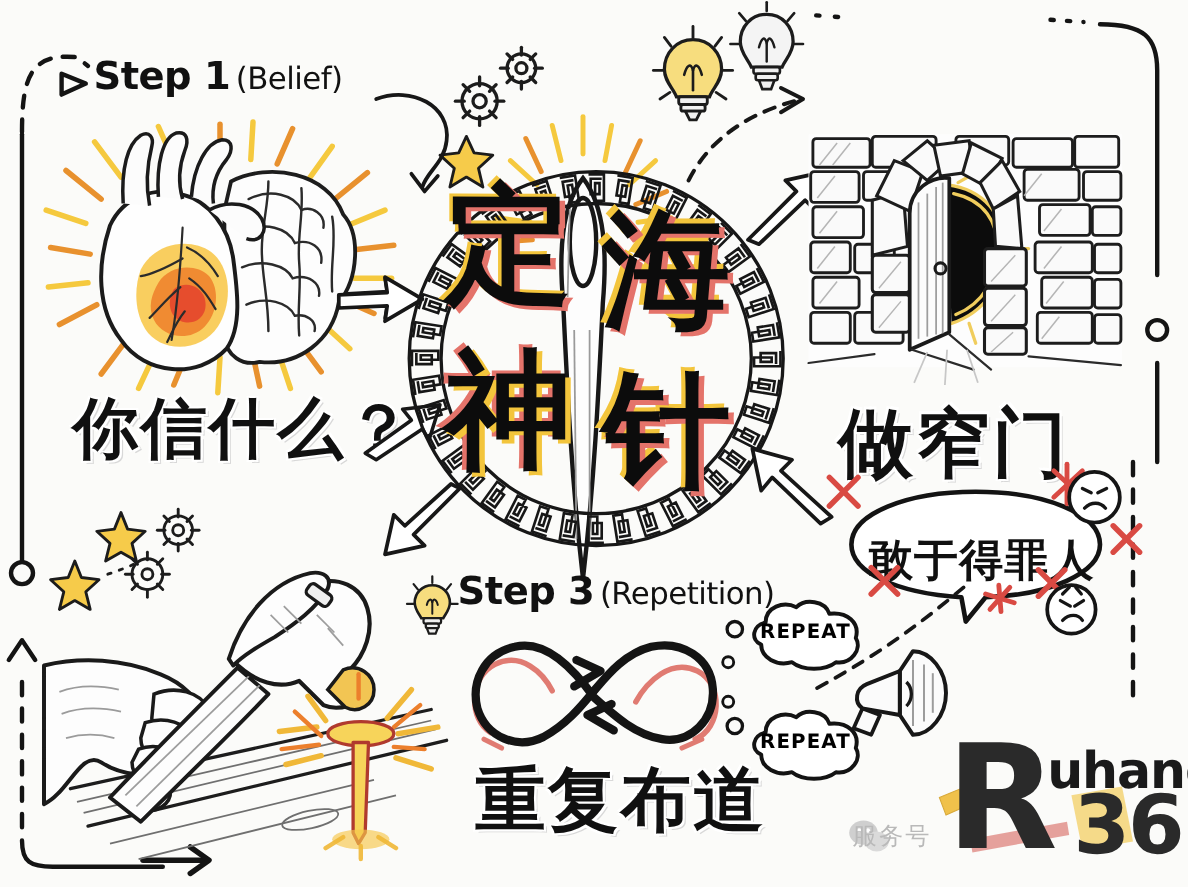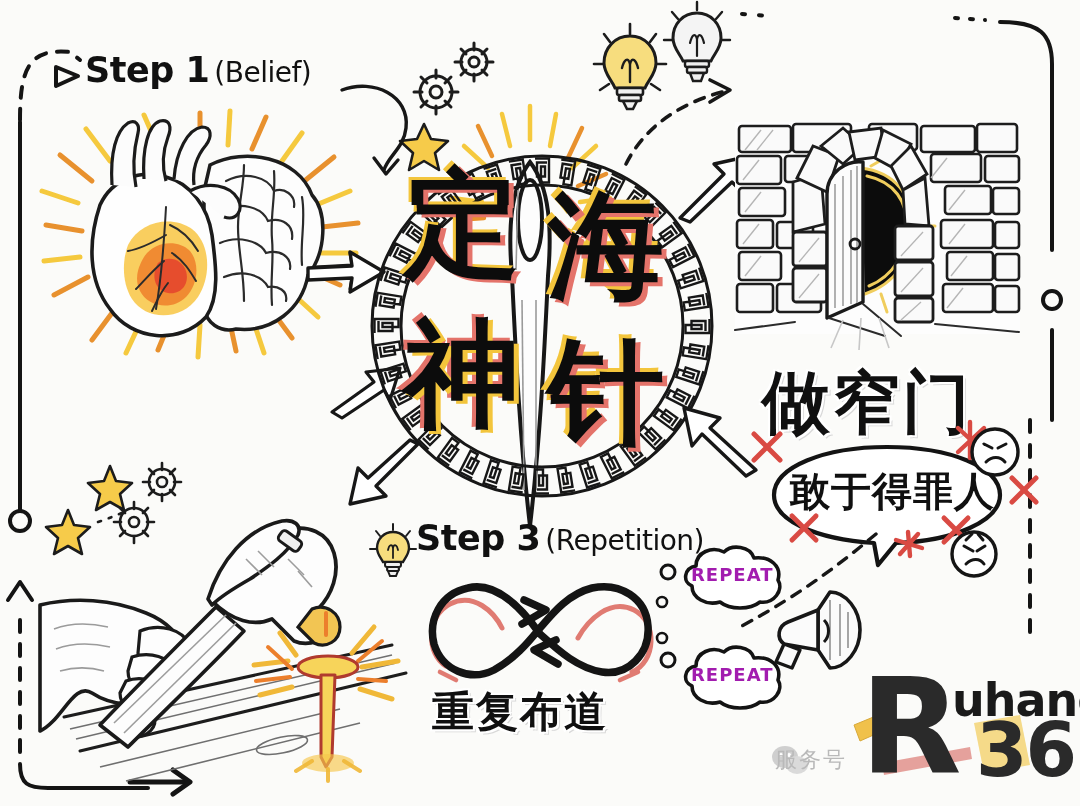--- a/index.html
+++ b/index.html
@@ -28,38 +28,38 @@
     position:absolute;white-space:nowrap;
     font-family:"DejaVu Sans",sans-serif;
     font-weight:900;color:#101010;
     text-shadow:
       2px 2px 0 #ffffff, -2px 2px 0 #ffffff, 2px -2px 0 #ffffff, -2px -2px 0 #ffffff,
       3px 3px 0 #d8d8d8;
     letter-spacing:2px;
   }
   .cn-left{font-size:60px;}
   .cn-right{font-size:68px;}
-  .cn-bottom{font-size:42px;text-align:center;}
+  .cn-bottom{font-size:64px;text-align:center;}
   .cn-bubble{font-size:40px;font-weight:900;color:#101010;letter-spacing:1px;
-    text-shadow:none;}
+    text-shadow:none;margin-top:18px;}
 
   .center-ch{
     position:absolute;
     font-family:"DejaVu Sans",sans-serif;
     font-weight:900;
     font-size:116px;
     color:#0a0a0a;
     line-height:1;
     letter-spacing:0;
   }
 
   .bubtxt{
     position:absolute;
     font-family:"DejaVu Sans",sans-serif;
-    font-size:18px;font-weight:700;color:#a21caf;
+    font-size:18px;font-weight:700;color:#000000;
     letter-spacing:1px;white-space:nowrap;
   }
 
   .logo-wrap{position:absolute;left:860px;top:655px;width:220px;height:130px;}
   .logo-R{
     position:absolute;left:0px;top:5px;
     font-family:"DejaVu Sans",sans-serif;
     font-size:132px;font-weight:700;line-height:1;
     color:#2a2a2a;
   }
@@ -182,20 +182,21 @@
     </g>
 
     <path d="M276,172 L312,170 L310,158 L330,176 L310,194 L312,182 L276,184 Z" fill="#fff" stroke="#1b1b1b" stroke-width="3" stroke-linejoin="round"></path>
   </svg>
 
   <div class="steptxt" style="left:85px;top:50px;">
     <span class="big">Step 1</span>
     <span class="paren">(Belief)</span>
   </div>
 
+  <div class="cn cn-left" style="left:66px;top:350px;">你信什么？</div>
 
   <svg class="abs" style="left:306px;top:248px;" width="80" height="48" viewBox="0 0 80 48">
     <path d="M2,20 L46,18 L44,4 L78,24 L44,44 L46,30 L2,32 Z" fill="#fff" stroke="#171717" stroke-width="3.4" stroke-linejoin="round"></path>
   </svg>
 
   <svg class="abs" style="left:330px;top:360px;" width="72" height="60" viewBox="0 0 72 60">
     <path d="M2,52 L44,22 L36,12 L70,8 L60,40 L54,30 L12,58 Z" fill="#fff" stroke="#171717" stroke-width="3.2" stroke-linejoin="round"></path>
   </svg>
 
   <svg class="abs" style="left:360px;top:70px;" width="360" height="470" viewBox="0 0 360 470">

